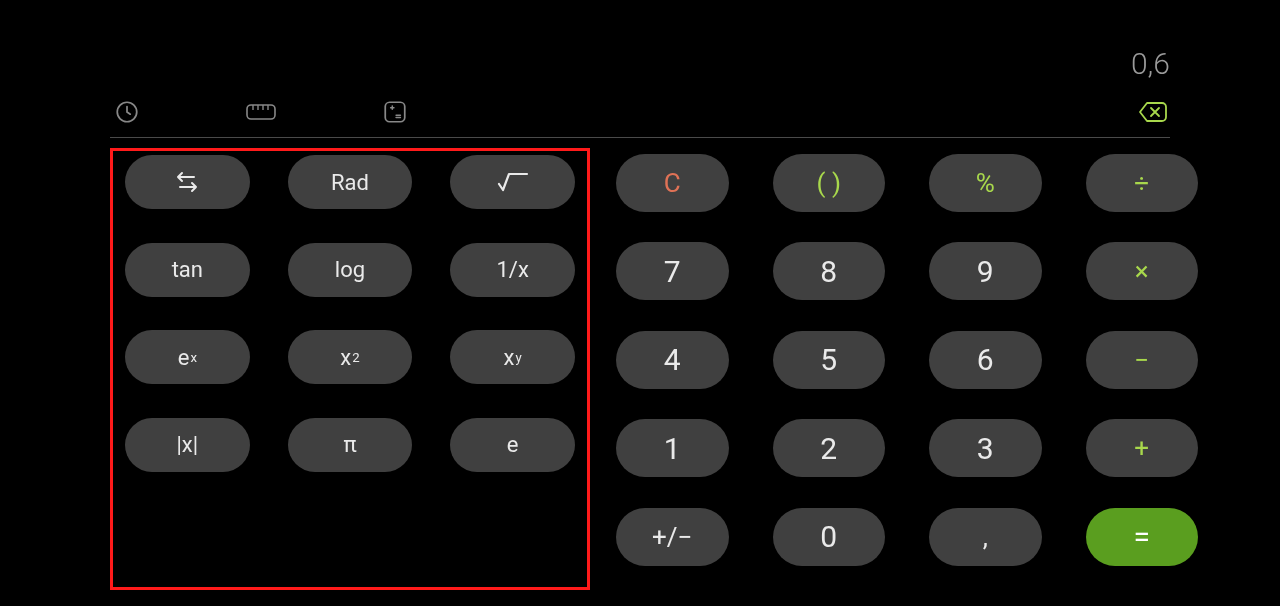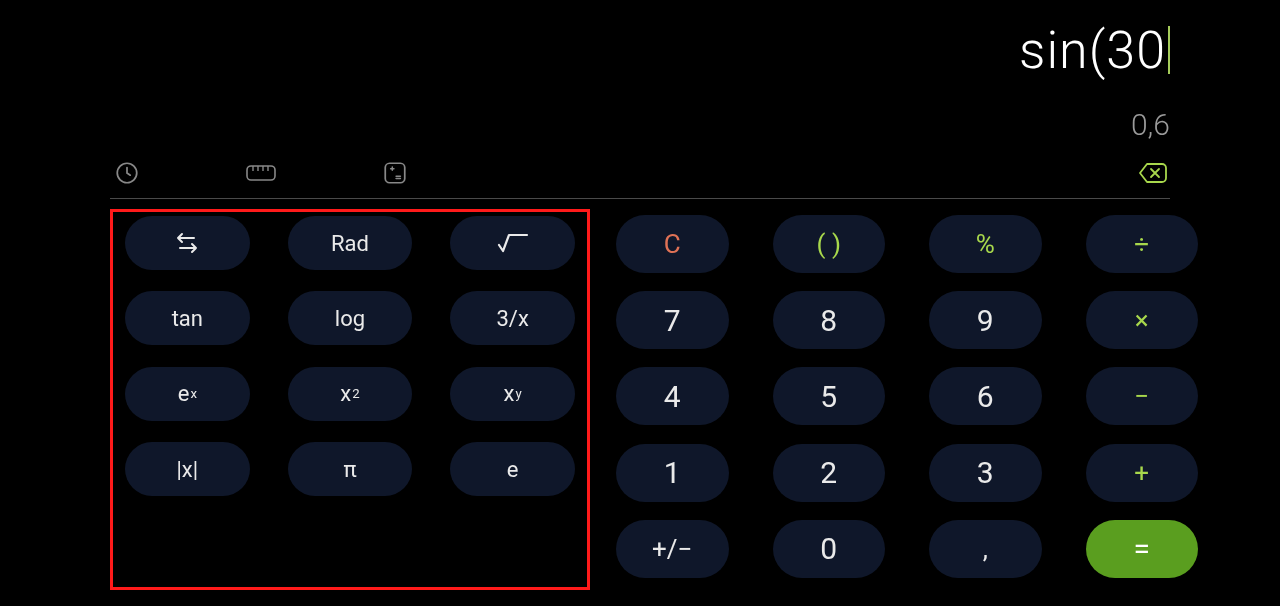--- a/index.html
+++ b/index.html
@@ -84,21 +84,21 @@
   }
   .num-group {
     flex: 1;
     display: grid;
     grid-template-columns: repeat(4, 1fr);
     grid-template-rows: repeat(5, 1fr);
     gap: 12px 44px;
     padding: 6px 0 6px 12px;
   }
   .key {
-    background: #0f172a;
+    background: #404040;
     border-radius: 999px;
     display: flex;
     align-items: center;
     justify-content: center;
     font-size: 26px;
     font-weight: 400;
     color: #eaeaea;
     cursor: pointer;
     user-select: none;
     height: 58px;
@@ -110,21 +110,20 @@
   .key.equals { background: #5a9e1f; color: #fff; font-size: 30px; }
   .key.num { font-size: 30px; }
   .icon-swap svg, .icon-sqrt svg { stroke: #eaeaea; fill: none; }
 </style>
 </head>
 <body>
 
 <div class="app">
 
   <div class="display">
-    <div class="expression">sin(30</div>
     <div class="result">0,6</div>
   </div>
 
   <div class="toolbar">
     <div class="tool-btn">
       <svg width="26" height="26" viewBox="0 0 24 24">
         <circle cx="12" cy="12" r="9" stroke="#888" stroke-width="1.6" fill="none"></circle>
         <path d="M12 7v5l3 2" stroke="#888" stroke-width="1.6" fill="none" stroke-linecap="round"></path>
       </svg>
     </div>
@@ -164,21 +163,21 @@
       <div class="key sci">Rad</div>
       <div class="key sci icon-sqrt">
         <svg width="34" height="24" viewBox="0 0 34 24">
           <path d="M3 14l4 6 6-16h18" stroke="#eaeaea" stroke-width="2.2" fill="none" stroke-linecap="round" stroke-linejoin="round"></path>
         </svg>
       </div>
 
       <div class="key sci">tan</div>
 
       <div class="key sci">log</div>
-      <div class="key sci">3/x</div>
+      <div class="key sci">1/x</div>
 
       <div class="key sci">
         <span>e</span>
           <span class="sup">x</span>
       </div>
       <div class="key sci">
         <span>x</span>
           <span class="sup">2</span>
       </div>
       <div class="key sci">

